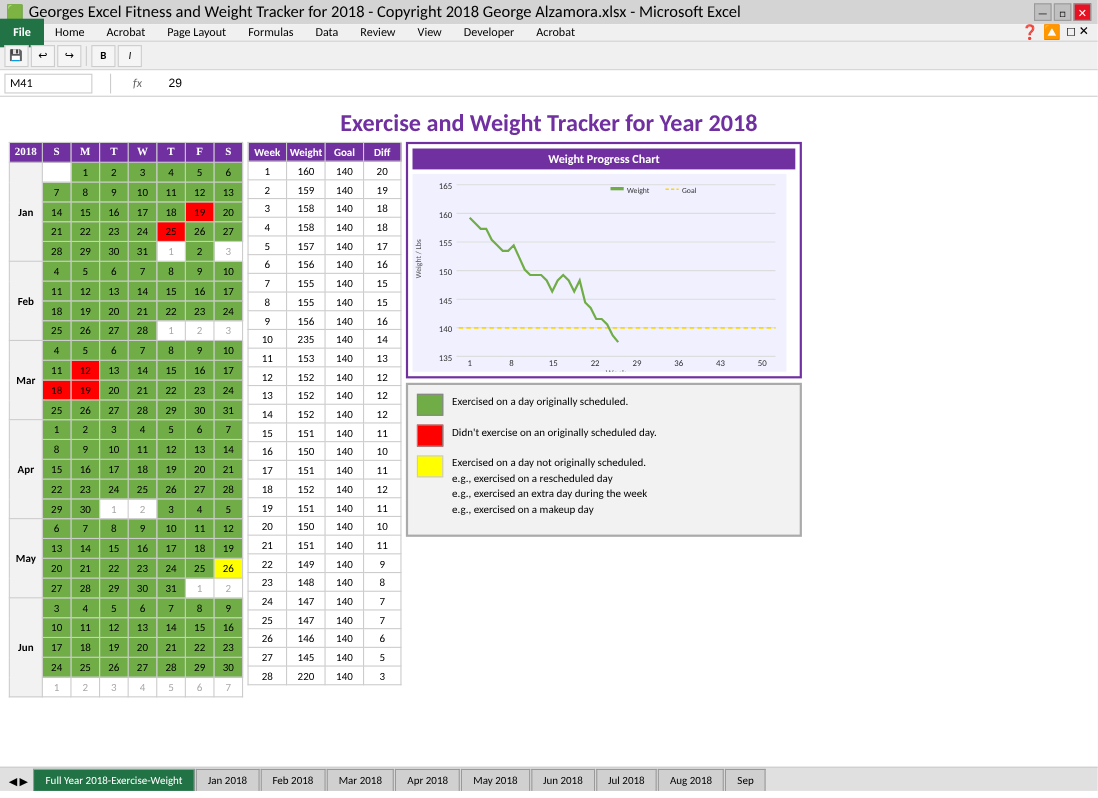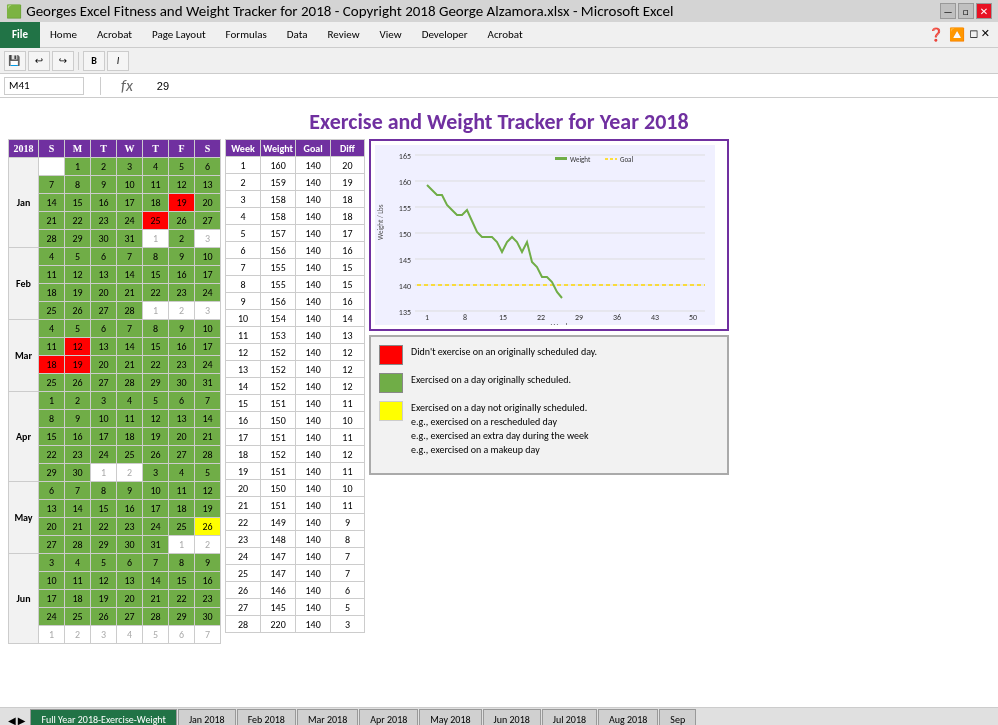--- a/index.html
+++ b/index.html
@@ -4,29 +4,29 @@
   <style>
     * { margin: 0; padding: 0; box-sizing: border-box; }
     body { font-family: 'Calibri', Arial, sans-serif; font-size: 11px; background: #fff; width: 998px; height: 725px; overflow: hidden; }
 
     
     .title-bar { background: #d4d4d4; height: 22px; display: flex; align-items: center; justify-content: space-between; padding: 0 6px; font-size: 11px; }
     .title-bar-icon { width: 16px; height: 16px; display: flex; align-items: center; justify-content: center; font-size: 10px; background: #c0c0c0; border: 1px solid #999; cursor: pointer; }
     .title-bar-close { background: #e81123; color: white; }
 
     
-    .menu-bar { background: #f0f0f0; height: 26px; display: flex; align-items: center; border-bottom: 1px solid #ccc; }
+    .menu-bar { background: #f0f0f0; height: 16px; display: flex; align-items: center; border-bottom: 1px solid #ccc; }
     .menu-file { background: #217346; color: white; height: 26px; padding: 0 12px; display: flex; align-items: center; font-weight: bold; cursor: pointer; }
     .menu-item { padding: 0 10px; height: 26px; display: flex; align-items: center; cursor: pointer; font-size: 11px; }
 
     
     .formula-bar { height: 24px; display: flex; align-items: center; border-bottom: 1px solid #ccc; background: #fff; padding: 0 4px; gap: 16px; }
     .name-box { width: 80px; border: 1px solid #ccc; height: 18px; padding: 0 4px; font-size: 11px; display: flex; align-items: center; }
     .formula-divider { width: 1px; height: 18px; background: #ccc; }
-    .fx-label { font-size: 16px; color: #666; padding: 0 4px; font-style: italic; }
+    .fx-label { font-size: 11px; color: #666; padding: 0 4px; font-style: italic; }
     .formula-input { flex: 1; border: none; height: 18px; font-size: 11px; padding: 0 4px; }
     .main-content { padding: 4px 8px; background: #fff; }
 
     
     .page-title { text-align: center; font-size: 22px; font-weight: bold; color: #7030a0; margin: 6px 0 4px 0; }
 
     
     .tracker-area { display: flex; gap: 4px; }
     .calendar-section { flex: 0 0 auto; }
     .weekly-section { flex: 0 0 140px; }
@@ -466,21 +466,21 @@
                 <td>15</td>
               </tr>
           <tr>
                 <td>9</td>
                 <td>156</td>
                 <td>140</td>
                 <td>16</td>
               </tr>
           <tr>
                 <td>10</td>
-                <td>154</td>
+                <td>235</td>
                 <td>140</td>
                 <td>14</td>
               </tr>
           <tr>
                 <td>11</td>
                 <td>153</td>
                 <td>140</td>
                 <td>13</td>
               </tr>
           <tr>
@@ -585,20 +585,21 @@
                 <td>140</td>
                 <td>3</td>
               </tr>
         </tbody>
           </table>
       </div>
 
       <div class="chart-legend-section">
 
         <div class="chart-box">
+          <div class="chart-title">Weight Progress Chart</div>
           <div class="chart-inner">
             <svg class="chart-svg" viewBox="0 0 340 180" preserveAspectRatio="none">
 
               <rect width="340" height="180" fill="#f0f0ff"></rect>
 
               <line x1="40" y1="10" x2="330" y2="10" stroke="#ddd" stroke-width="1"></line>
               <line x1="40" y1="36" x2="330" y2="36" stroke="#ddd" stroke-width="1"></line>
               <line x1="40" y1="62" x2="330" y2="62" stroke="#ddd" stroke-width="1"></line>
               <line x1="40" y1="88" x2="330" y2="88" stroke="#ddd" stroke-width="1"></line>
               <line x1="40" y1="114" x2="330" y2="114" stroke="#ddd" stroke-width="1"></line>
@@ -633,26 +634,26 @@
               <rect x="180" y="12" width="12" height="3" fill="#70ad47"></rect>
               <text x="195" y="17" font-size="7" fill="#333">Weight</text>
               <line x1="230" y1="14" x2="242" y2="14" stroke="#ffd700" stroke-width="1.5" stroke-dasharray="3,2"></line>
               <text x="245" y="17" font-size="7" fill="#333">Goal</text>
             </svg>
           </div>
         </div>
 
         <div class="legend-box">
           <div class="legend-item">
+            <div class="legend-color" style="background:#70ad47;"></div>
+            <div class="legend-text">Exercised on a day originally scheduled.</div>
+          </div>
+          <div class="legend-item">
             <div class="legend-color" style="background:#ff0000;"></div>
             <div class="legend-text">Didn't exercise on an originally scheduled day.</div>
-          </div>
-          <div class="legend-item">
-            <div class="legend-color" style="background:#70ad47;"></div>
-            <div class="legend-text">Exercised on a day originally scheduled.</div>
           </div>
           <div class="legend-item">
             <div class="legend-color" style="background:#ffff00;border:1px solid #ccc;"></div>
             <div class="legend-text">Exercised on a day not originally scheduled.<br>e.g., exercised on a rescheduled day<br>e.g., exercised an extra day during the week<br>e.g., exercised on a makeup day</div>
           </div>
         </div>
 
       </div>
     </div>
   </div>

